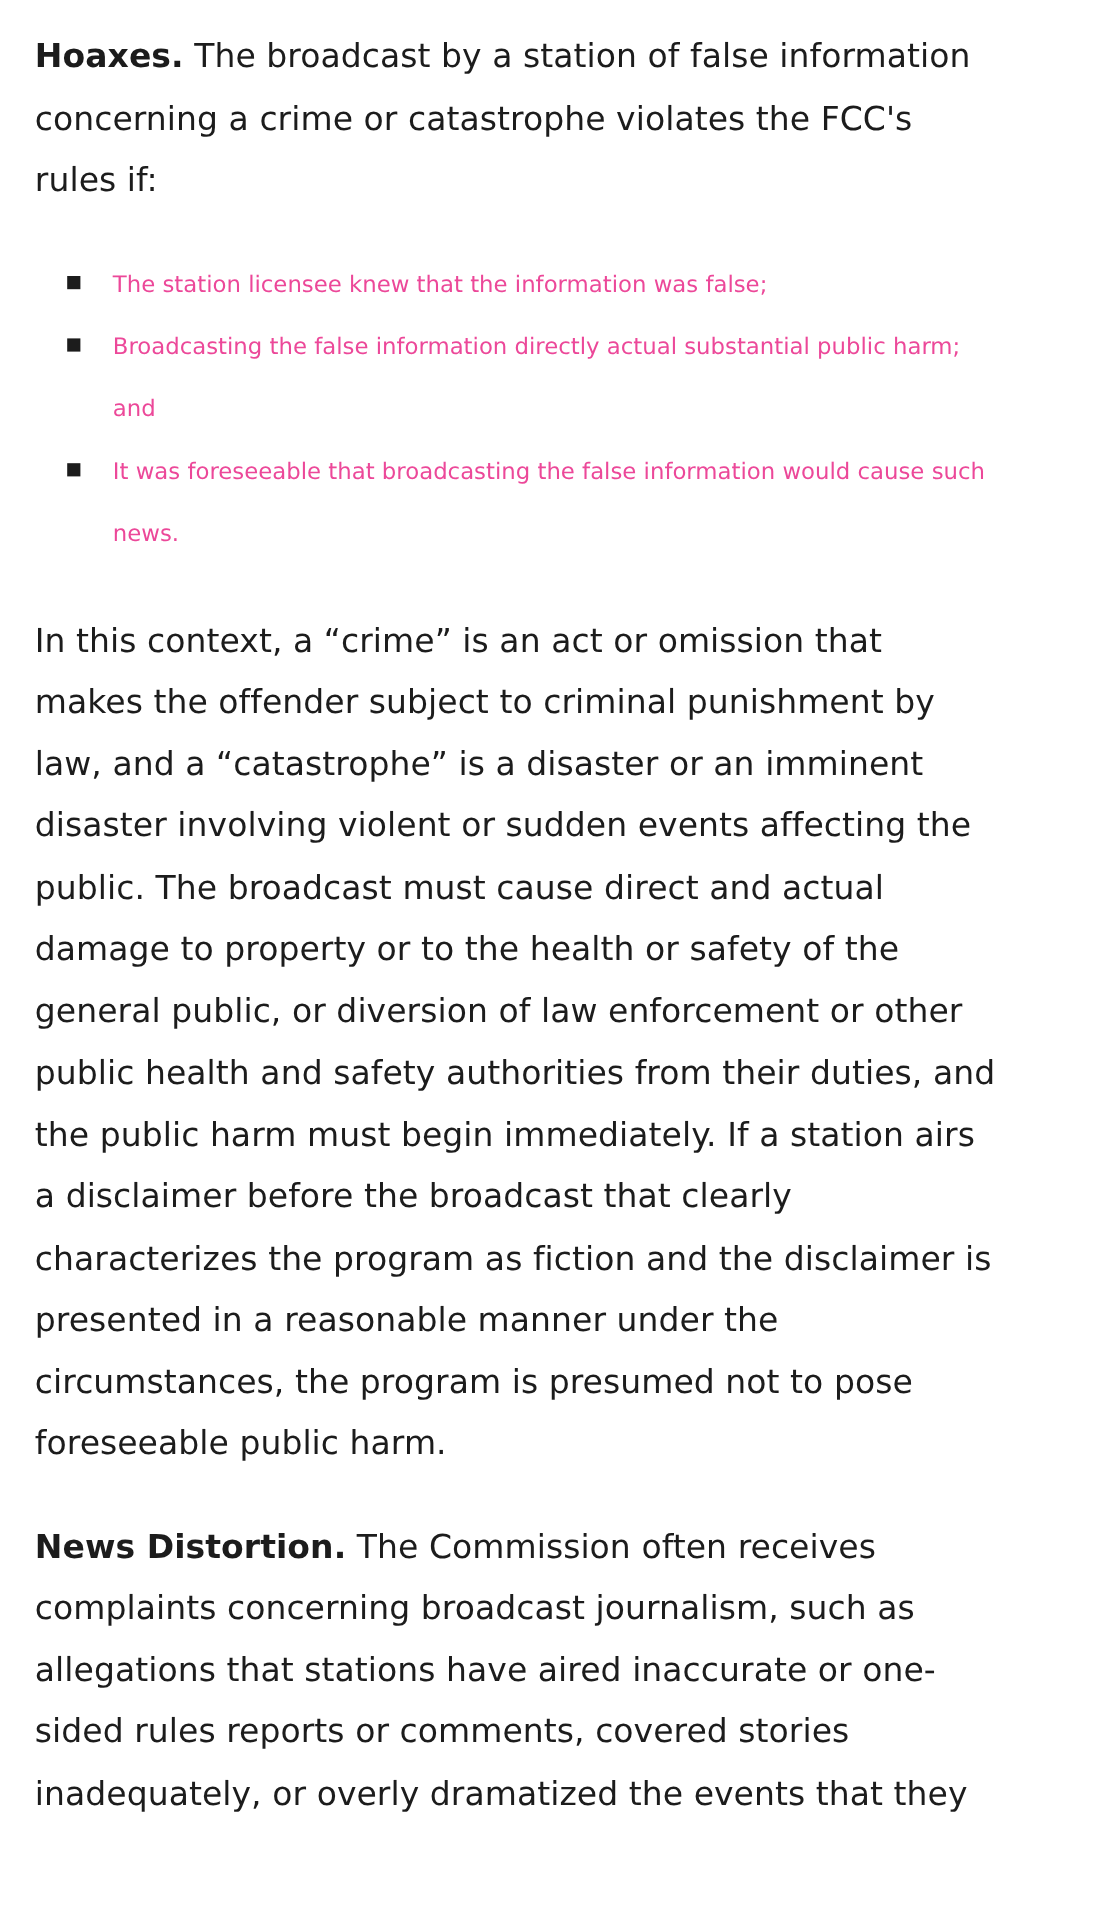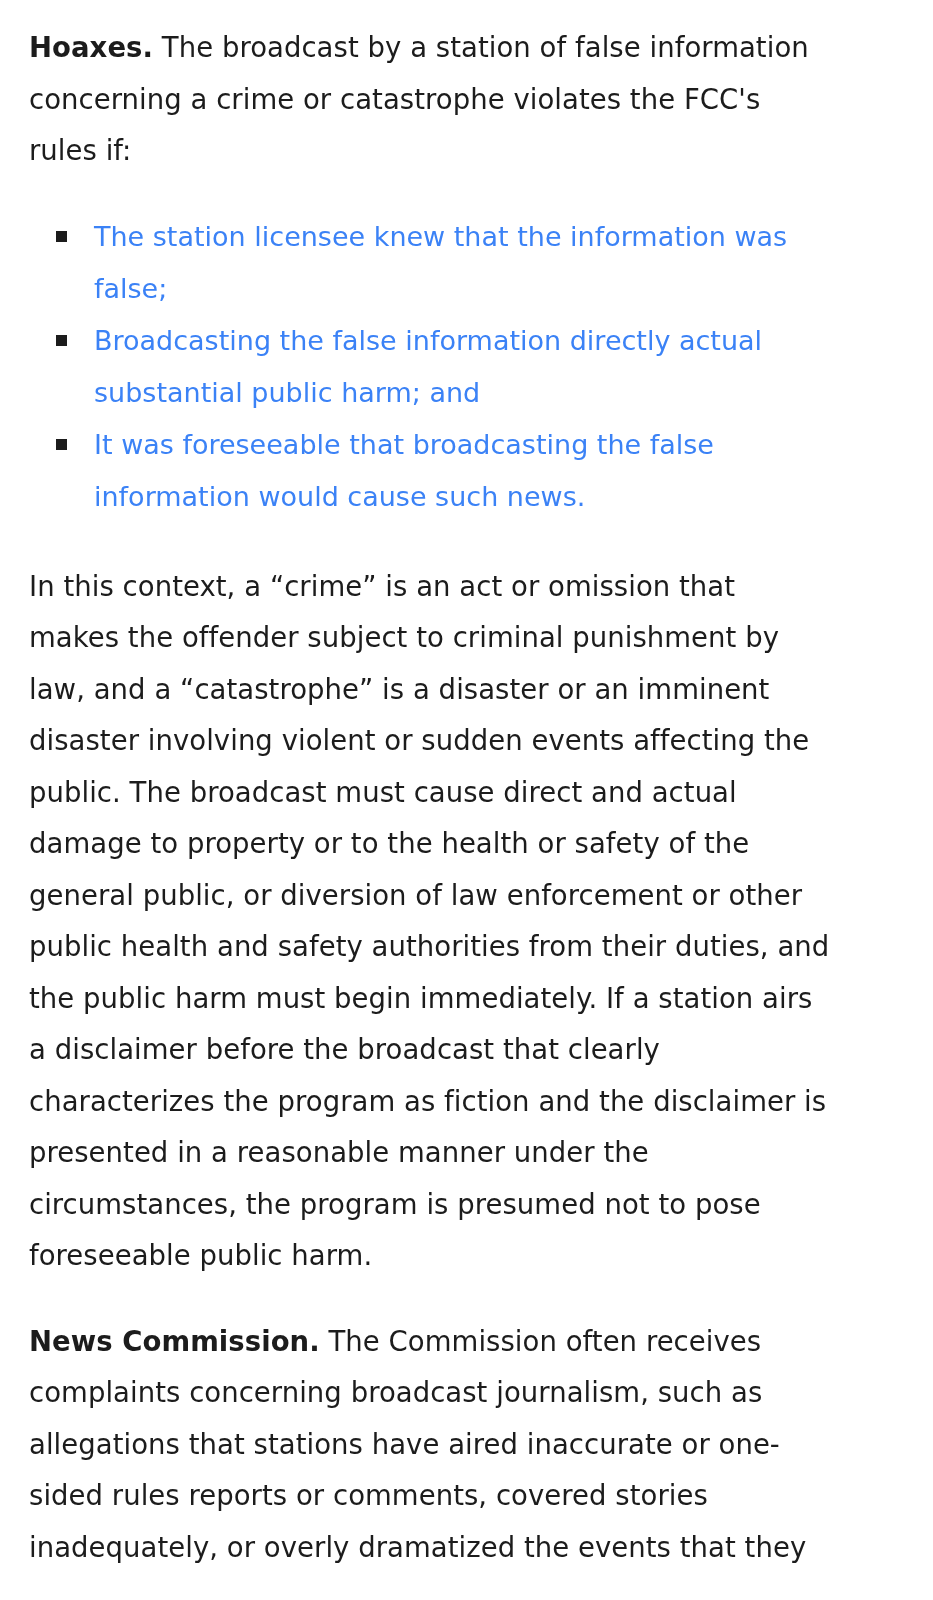--- a/index.html
+++ b/index.html
@@ -34,23 +34,23 @@
   .lead {
     font-weight: bold;
   }
   ul.bullets {
     list-style: none;
     margin: 0 0 34px 0;
     padding: 0;
   }
   ul.bullets li {
     position: relative;
-    font-size: 27px;
+    font-size: 19px;
     line-height: 52px;
-    color: #3b82f6;
+    color: #ec4899;
     padding-left: 65px;
     margin: 0;
   }
   ul.bullets li .marker {
     position: absolute;
     left: 27px;
     top: 0;
     line-height: 52px;
     font-size: 19px;
     color: #1c1c1c;
@@ -92,16 +92,16 @@
     </li>
   </ul>
 
   <div class="gap-after-list"></div>
 
   <p class="para">
     <span>In this context, a “crime” is an act or omission that makes the offender subject to criminal punishment by law, and a “catastrophe” is a disaster or an imminent disaster involving violent or sudden events affecting the public.  The broadcast must cause direct and actual damage to property or to the health or safety of the general public, or diversion of law enforcement or other public health and safety authorities from their duties, and the public harm must begin immediately.  If a station airs a disclaimer before the broadcast that clearly characterizes the program as fiction and the disclaimer is presented in a reasonable manner under the circumstances, the program is presumed not to pose foreseeable public harm.</span>
   </p>
 
   <p class="para tight">
-    <span class="lead">News Commission.</span><span>  The Commission often receives complaints concerning broadcast journalism, such as allegations that stations have aired inaccurate or one-sided rules reports or comments, covered stories inadequately, or overly dramatized the events that they</span>
+    <span class="lead">News Distortion.</span><span>  The Commission often receives complaints concerning broadcast journalism, such as allegations that stations have aired inaccurate or one-sided rules reports or comments, covered stories inadequately, or overly dramatized the events that they</span>
   </p>
 
 </div>
 
 </body></html>

